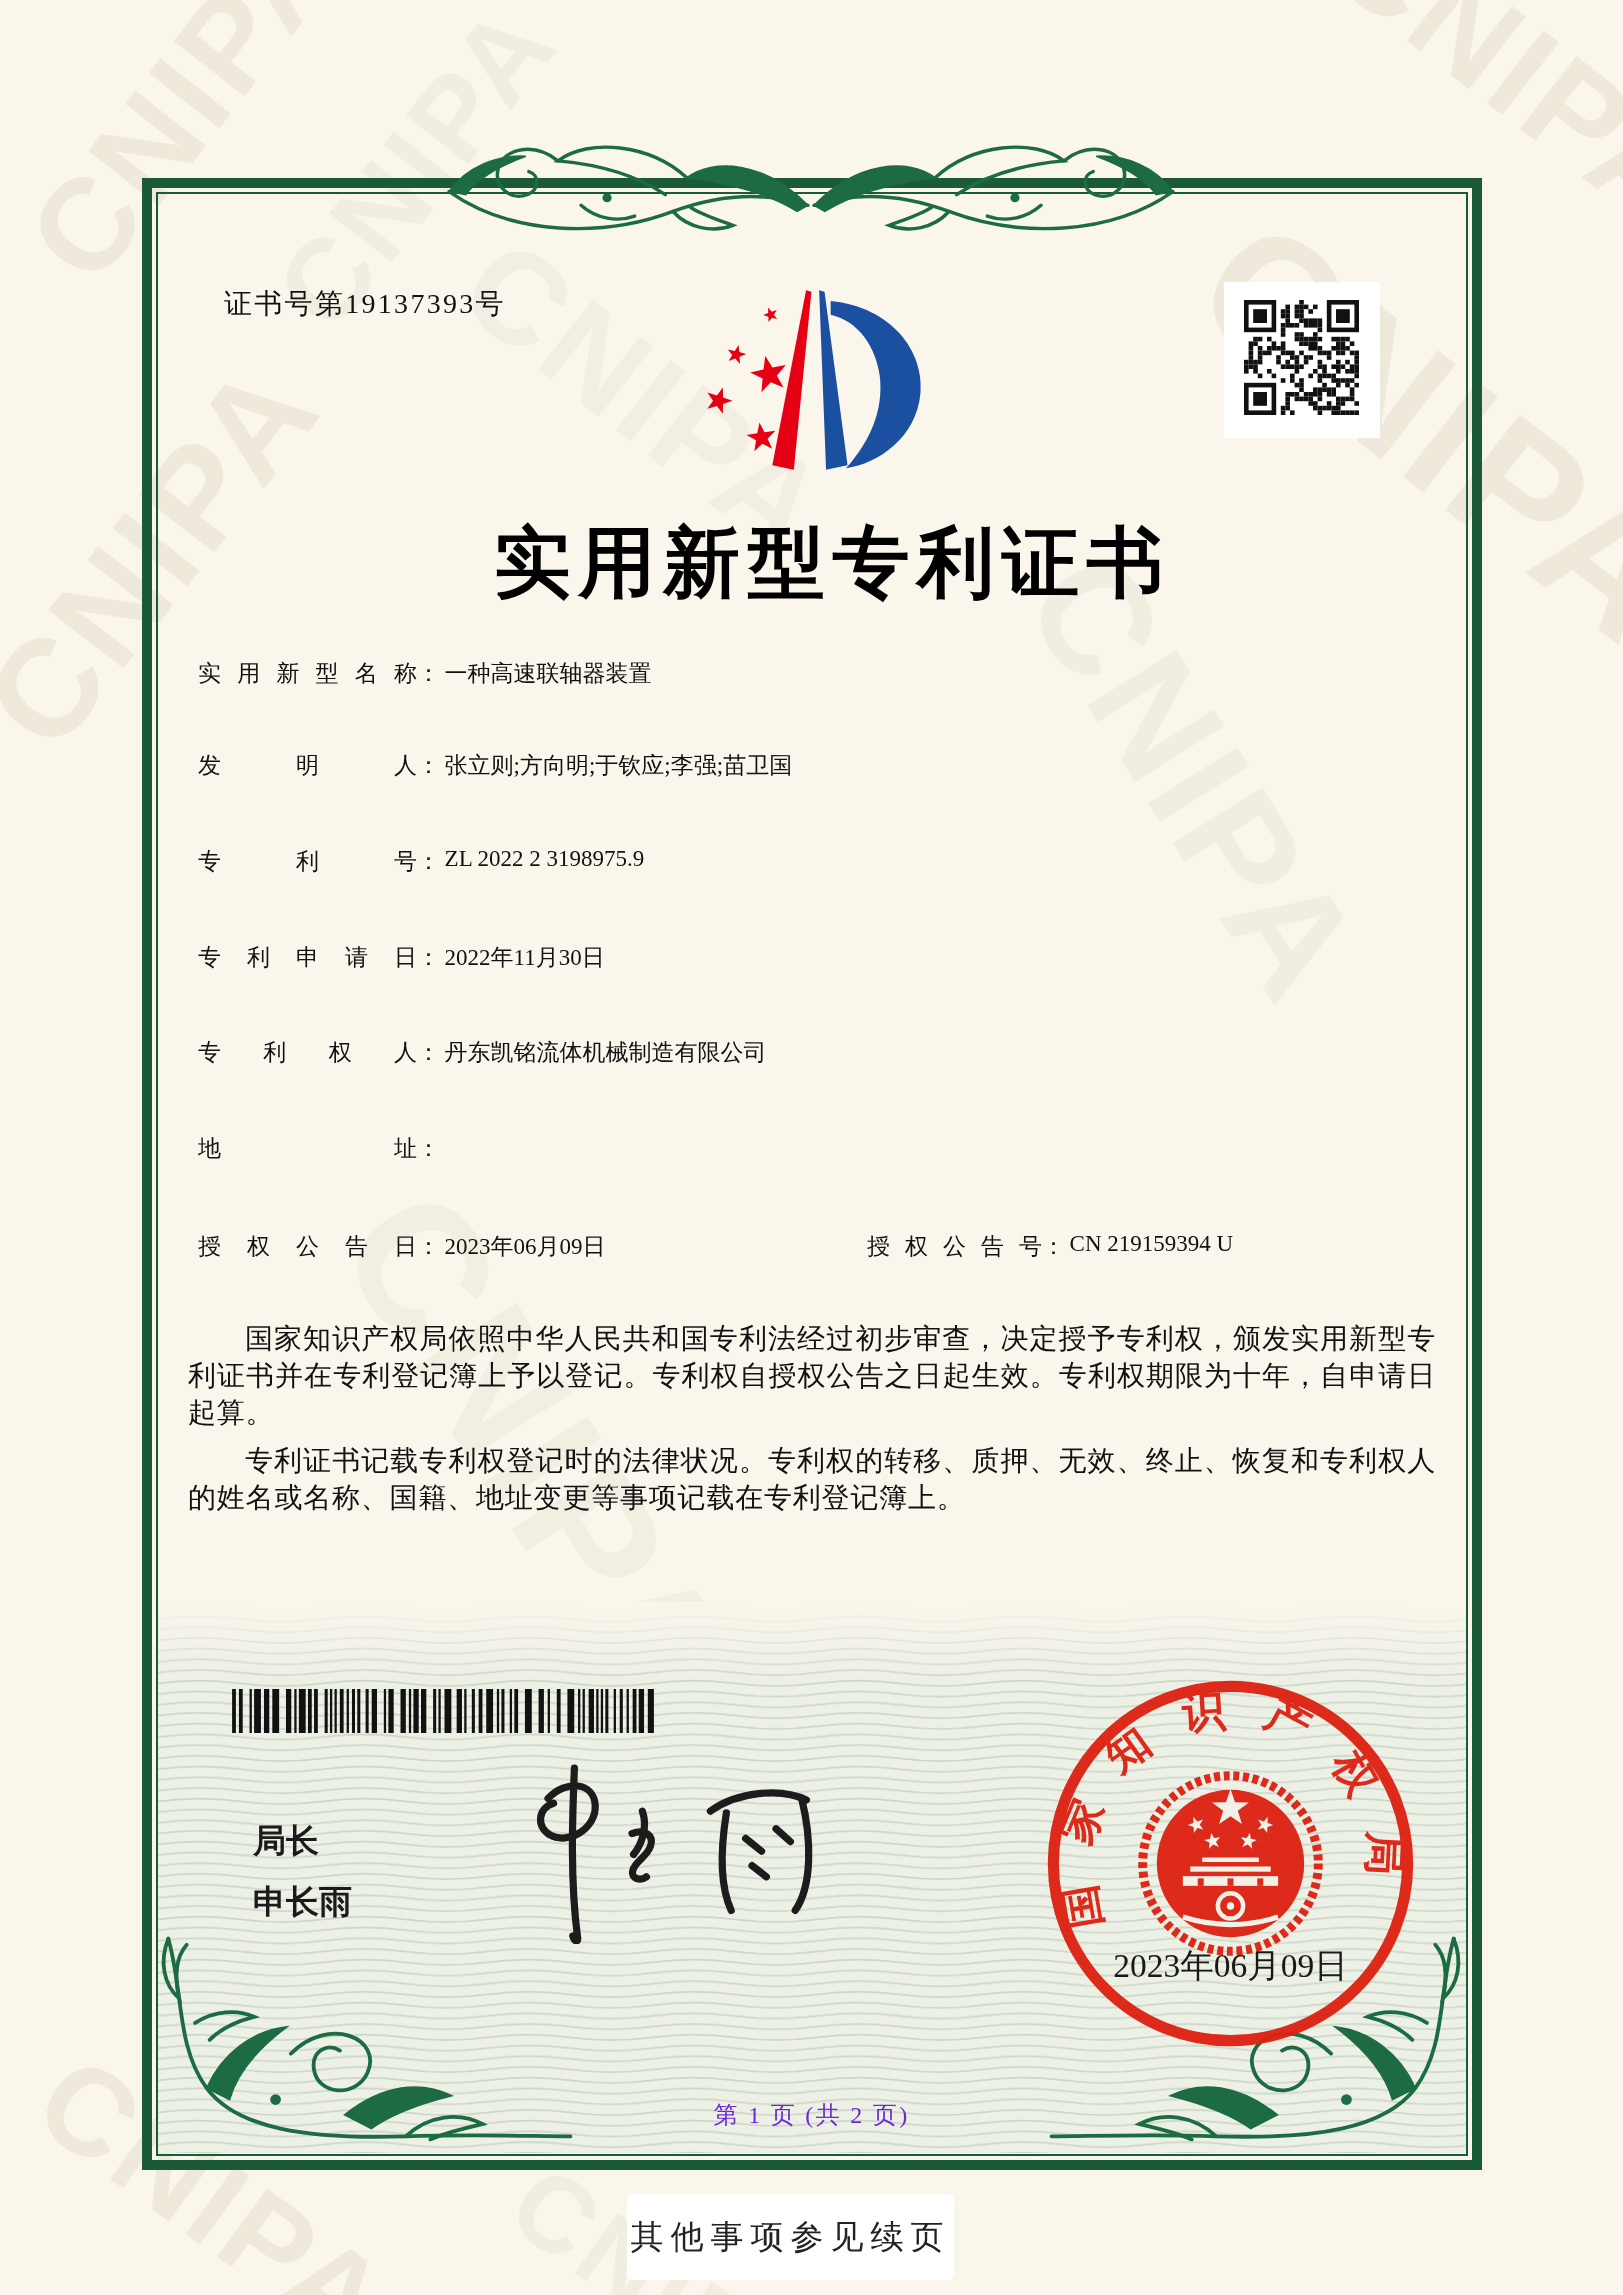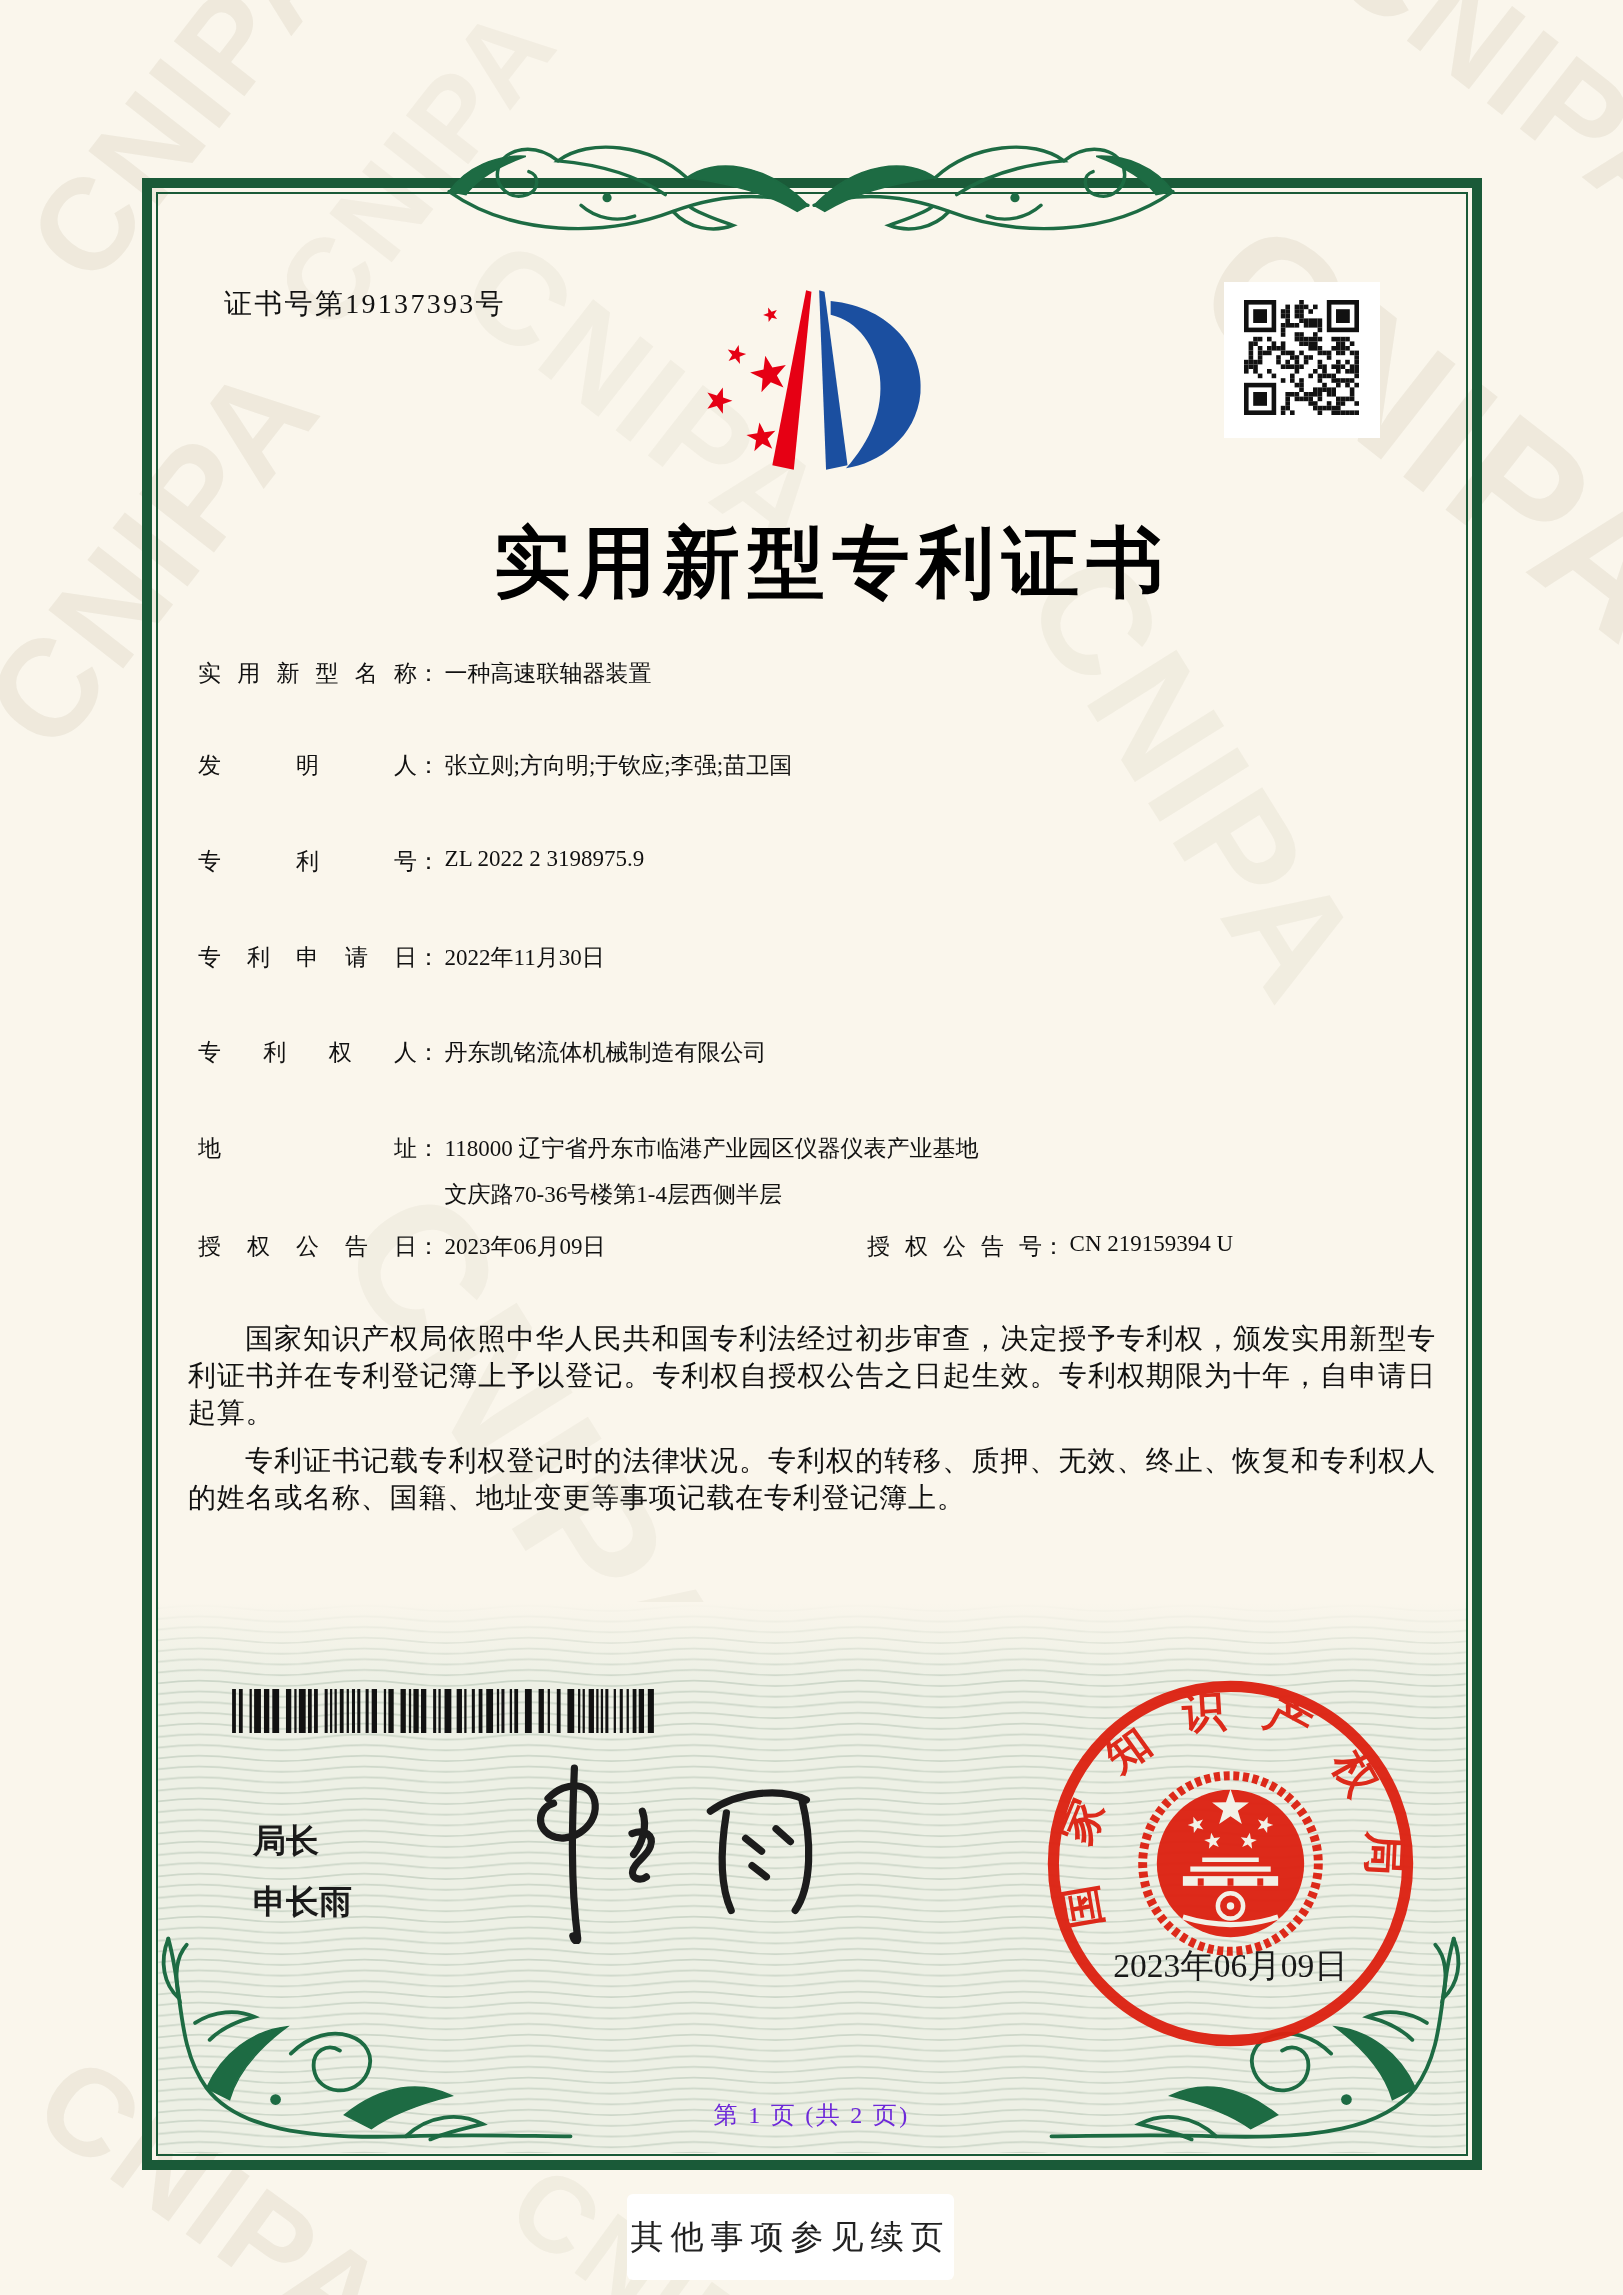--- a/index.html
+++ b/index.html
@@ -402,21 +402,21 @@
 <div class="row" style="top:846px;">
   <span class="lbl">专利号</span><span class="colon">：</span><span class="val">ZL 2022 2 3198975.9</span>
 </div>
 <div class="row" style="top:942px;">
   <span class="lbl">专利申请日</span><span class="colon">：</span><span class="val">2022年11月30日</span>
 </div>
 <div class="row" style="top:1037px;font-family:Liberation Mono, monospace;">
   <span class="lbl">专利权人</span><span class="colon">：</span><span class="val">丹东凯铭流体机械制造有限公司</span>
 </div>
 <div class="row" style="top:1133px;">
-  <span class="lbl">地址</span><span class="colon">：</span><span class="val"><div>118000 辽宁省丹东市临港产业园区仪器仪表产业基地</div><div class="l2">文庆路70-36号楼第1-4层西侧半层</div></span>
+  <span class="lbl">地址</span><span class="colon">：</span>
 </div>
 <div class="row" style="top:1231px;">
   <span class="lbl">授权公告日</span><span class="colon">：</span><span class="val">2023年06月09日</span>
   <span class="grant-no-group"><span class="lbl2">授权公告号</span><span class="colon">：</span><span class="val">CN 219159394 U</span></span>
 </div>
 
 <div class="body-text">
   <p>国家知识产权局依照中华人民共和国专利法经过初步审查，决定授予专利权，颁发实用新型专利证书并在专利登记簿上予以登记。专利权自授权公告之日起生效。专利权期限为十年，自申请日起算。</p>
   <p>专利证书记载专利权登记时的法律状况。专利权的转移、质押、无效、终止、恢复和专利权人的姓名或名称、国籍、地址变更等事项记载在专利登记簿上。</p>
 </div>

